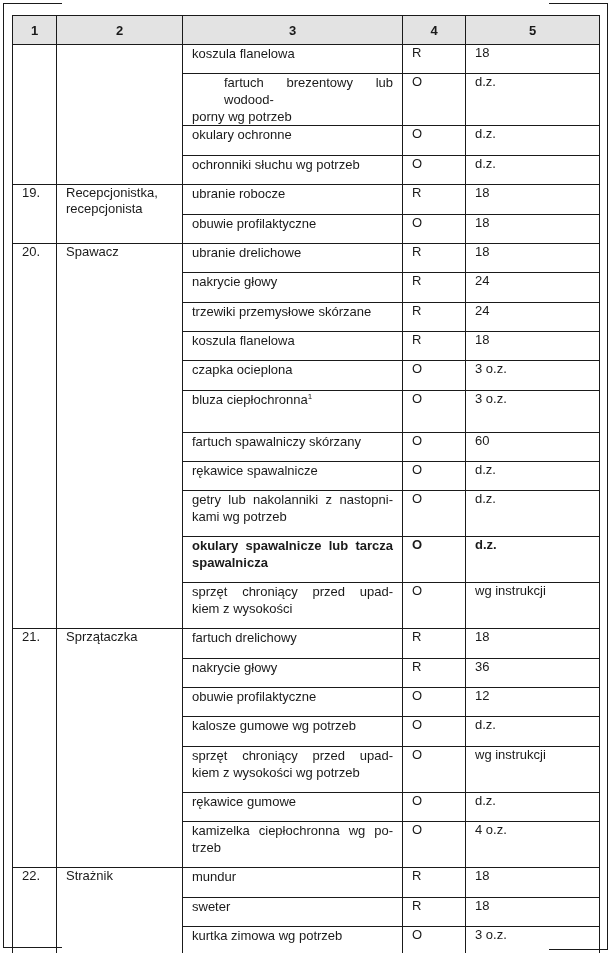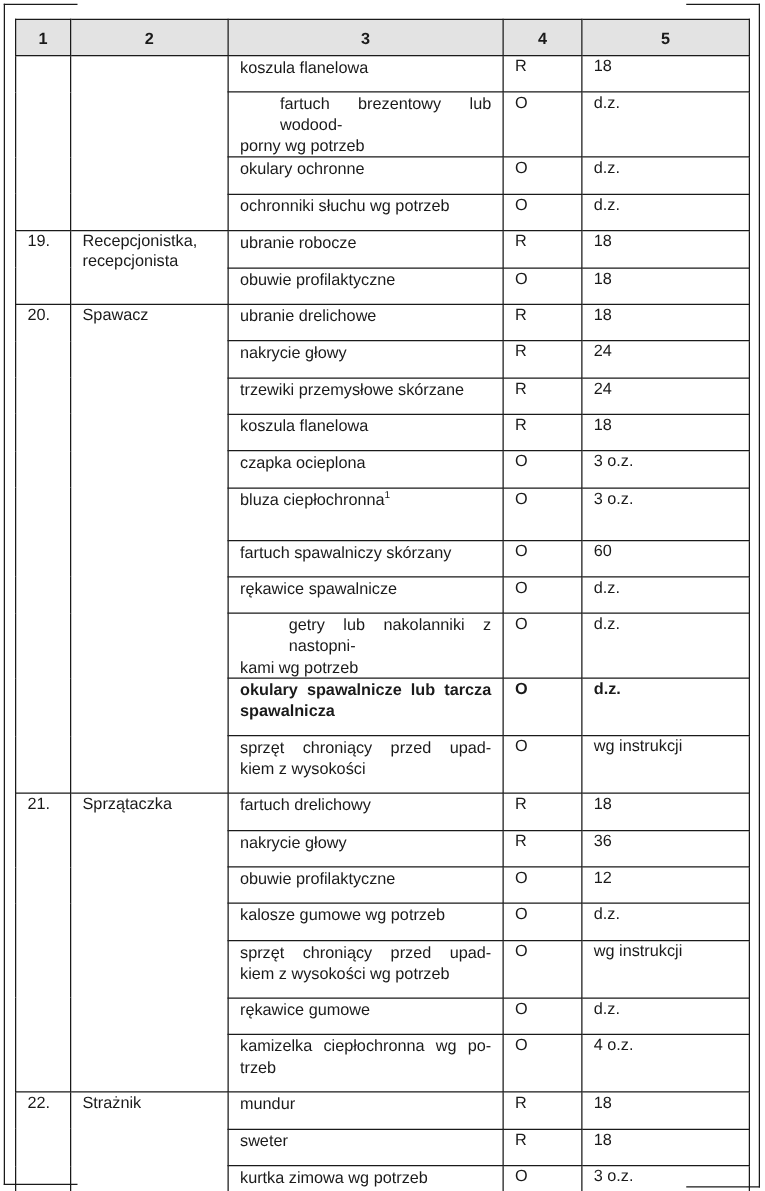--- a/index.html
+++ b/index.html
@@ -123,21 +123,21 @@
         <td class="type">O</td>
         <td class="period">60</td>
       </tr>
       <tr style="height: 29.4px;">
         <td class="item"><span>rękawice spawalnicze</span></td>
         <td class="type">O</td>
         <td class="period">d.z.</td>
       </tr>
       <tr style="height: 46px;">
         <td class="item">
-          <div style="text-align-last: justify; margin-left: 39px;">getry lub nakolanniki z nastopni-</div>
+          <div style="text-align-last: justify;">getry lub nakolanniki z nastopni-</div>
           <div>kami wg potrzeb</div>
         </td>
         <td class="type">O</td>
         <td class="period">d.z.</td>
       </tr>
       <tr style="height: 46px; font-weight: bold;">
         <td class="item">
           <div style="text-align-last: justify;">okulary spawalnicze lub tarcza</div>
           <div>spawalnicza</div>
         </td>

